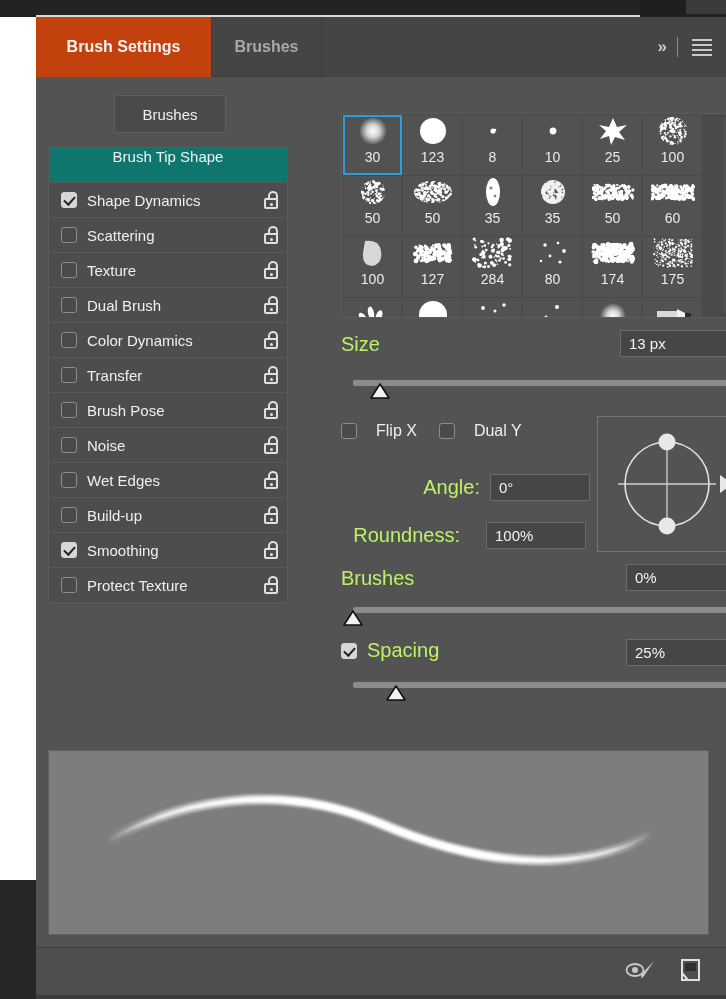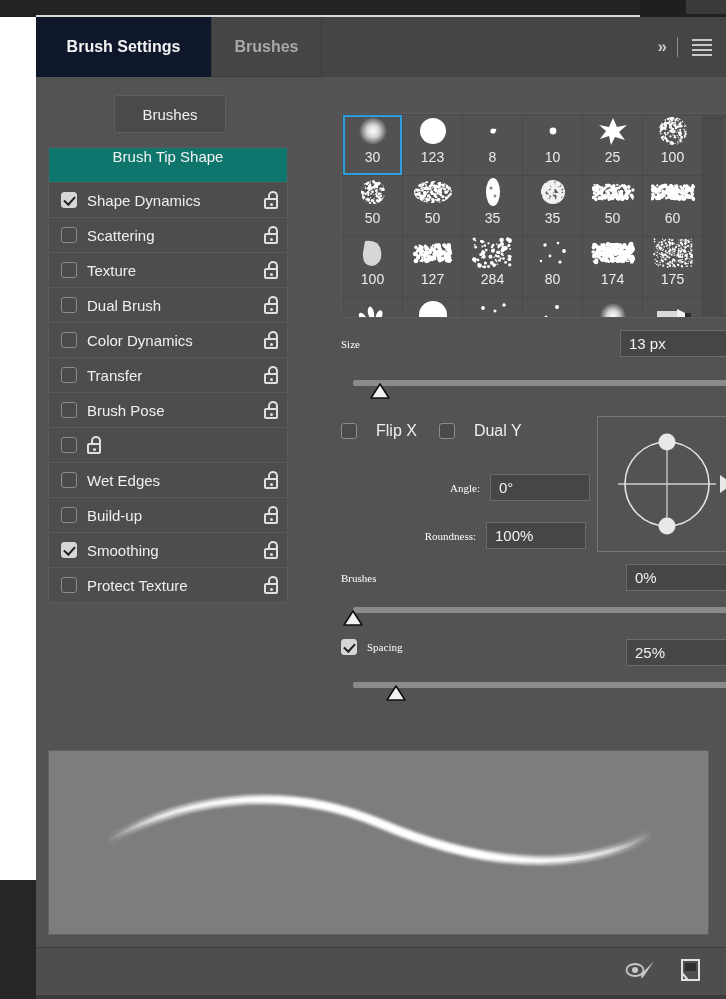--- a/index.html
+++ b/index.html
@@ -50,21 +50,21 @@
     background: #454545;
     border-bottom: 1px solid #3b3b3b;
   }
   .tab {
     position: absolute; top: 0; height: 60px;
     display: flex; align-items: center; justify-content: center;
     font-size: 16px; font-weight: bold;
     color: #a8a8a8; cursor: pointer;
     border-right: 1px solid #3b3b3b;
   }
-  .tab.active { background: #0f172a; color: #f2f2f2; }
+  .tab.active { background: #c2410c; color: #f2f2f2; }
   #tab0 { left: 0; width: 176px; }
   #tab1 { left: 176px; width: 110px; }
   .tabfill {
     position: absolute; left: 286px; top: 0; right: 0; height: 60px;
     background: #454545;
   }
   .tab-actions {
     position: absolute; right: 12px; top: 0; height: 60px;
     display: flex; align-items: center; gap: 12px;
   }
@@ -135,21 +135,21 @@
   .cell.sel { outline: 2px solid #2c9ede; outline-offset: -2px; }
   .thumb { width: 44px; height: 32px; display: block; }
   .cnum { font-size: 14px; color: #ececec; line-height: 20px; }
   .gscroll {
     position: absolute; right: 4px; top: 4px; width: 15px; height: 195px;
     background: #4a4a4a; border: 1px solid #565656;
   }
 
   
   .rcol { position: absolute; left: 305px; top: 313px; width: 403px; }
-  .rowlbl { color: #ffffff; font-size: 11px; font-family: Liberation Serif, serif; }
+  .rowlbl { color: #bef264; font-size: 20px; }
   .numfield {
     background: #464646; border: 1px solid #6b6b6b; color: #f2f2f2;
     font-size: 15px; height: 27px; line-height: 25px; padding: 0 8px;
     font-family: "Liberation Sans", sans-serif;
   }
   .srow2 { display: flex; align-items: center; }
   .track {
     position: relative; height: 6px; background: #8b8b8b;
     border-radius: 2px; cursor: pointer;
   }
@@ -278,20 +278,21 @@
             <div class="srow">
               <span class="chk"></span>
               <span class="slabel">Brush Pose</span>
               <span class="lock">
                 <span class="shk"></span>
                 <span class="bdy"></span>
               </span>
             </div>
             <div class="srow">
               <span class="chk"></span>
+              <span class="slabel">Noise</span>
               <span class="lock">
                 <span class="shk"></span>
                 <span class="bdy"></span>
               </span>
             </div>
             <div class="srow">
               <span class="chk"></span>
               <span class="slabel">Wet Edges</span>
               <span class="lock">
                 <span class="shk"></span>
@@ -2429,21 +2430,21 @@
         </span>
       </div>
 
       <div style="position:absolute;left:4px;top:144px;width:245px;display:flex;align-items:center;justify-content:flex-end;gap:10px;">
         <span class="rowlbl">Angle:</span>
         <input class="numfield" style="width: 100px;" value="0°">
       </div>
 
       <div style="position:absolute;left:0;top:192px;width:245px;display:flex;align-items:center;justify-content:flex-end;gap:10px;">
         <span class="rowlbl">Roundness:</span>
-        <input class="numfield" style="width: 100px;" value="100%">
+        <input class="numfield" style="width: 100px; margin-left: 16px;" value="100%">
       </div>
 
       <div class="srow2" style="position:absolute;left:0;top:234px;height:28px;width:403px;">
         <span class="rowlbl">Brushes</span>
         <input class="numfield" style="position: absolute; left: 285px; top: 0px; width: 118px;" value="0%">
       </div>
       <div class="track" style="position:absolute;left:12px;top:277px;width:391px;">
         <div class="knob" id="hard-knob" style="left: -10px;">
           <svg width="20" height="17" viewBox="0 0 20 17">
             <path d="M10 1 L19 15 L1 15 Z" fill="#f2f2f2" stroke="#111" stroke-width="1.6" stroke-linejoin="round"></path>

